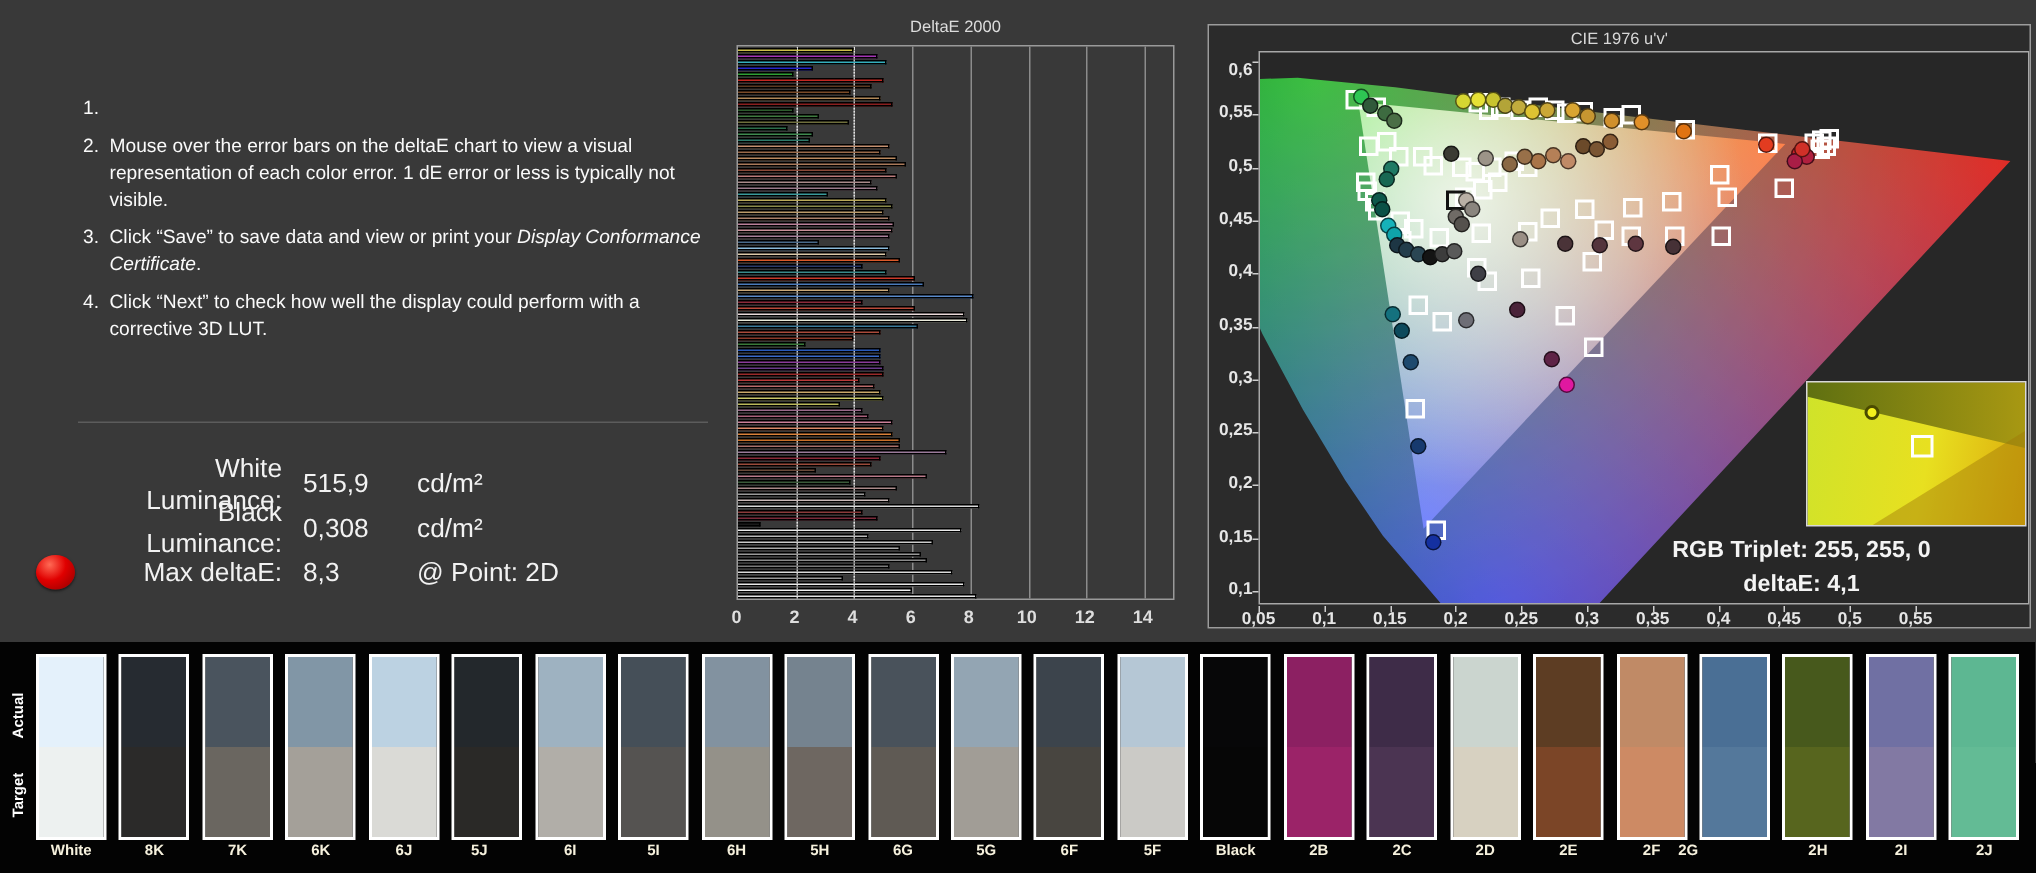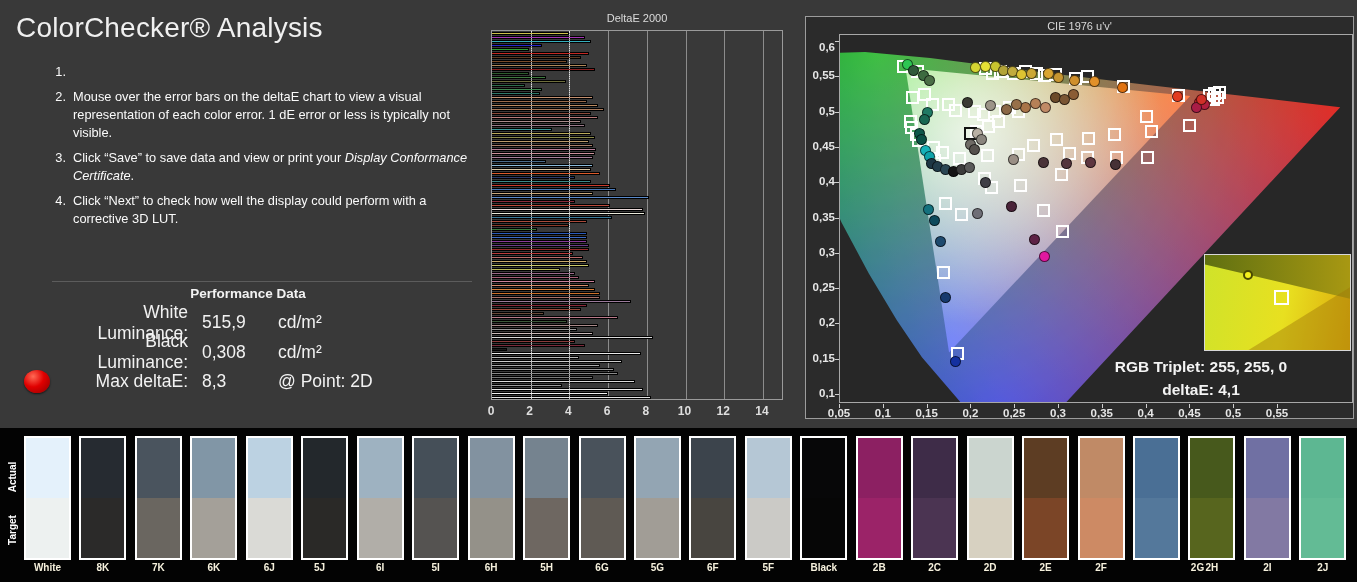--- a/index.html
+++ b/index.html
@@ -74,40 +74,38 @@
   .swatch{position:absolute;top:8px;width:47px;height:124px;border:2px solid #fff;}
   .swatch .half{width:100%;height:50%;}
   .swlabel{position:absolute;top:134px;width:47px;text-align:center;font-size:10px;font-weight:700;color:#f6f1dd;}
 </style>
 </head>
 <body>
 
 <div id="screen">
 
   <div id="left-panel">
-    <div id="page-title">ColorChecker® Analysis</div>
     <div id="instructions">
         <div class="item">
           <div class="num">1.</div>
         </div>
         <div class="item">
           <div class="num">2.</div>
           <div class="txt"><span>Mouse over the error bars on the deltaE chart to view a visual representation of each color error. 1 dE error or less is typically not visible.</span><br></div>
         </div>
         <div class="item">
           <div class="num">3.</div>
           <div class="txt"><span>Click “Save” to save data and view or print your </span><em>Display Conformance Certificate</em><span>.</span></div>
         </div>
         <div class="item">
           <div class="num">4.</div>
           <div class="txt"><span>Click “Next” to check how well the display could perform with a corrective 3D LUT.</span></div>
         </div>
       </div>
     <div id="perf-divider"></div>
-    <div id="perf-heading">Performance Data</div>
     <div id="perf-rows">
         <div class="prow">
           <div class="dotcell"></div>
           <div class="plabel">White Luminance:</div>
           <div class="pvalue">515,9</div>
           <div class="punit">cd/m²</div>
         </div>
         <div class="prow">
           <div class="dotcell"></div>
           <div class="plabel">Black Luminance:</div>
@@ -543,21 +541,21 @@
       <div class="swlabel" style="left: 1022.1px;">2E</div>
       <div class="swatch" style="left: 1077.55px;">
         <div class="half" style="background: rgb(192, 138, 102);"></div>
         <div class="half" style="background: rgb(205, 138, 100);"></div>
       </div>
       <div class="swlabel" style="left: 1077.55px;">2F</div>
       <div class="swatch" style="left: 1133px;">
         <div class="half" style="background: rgb(74, 111, 149);"></div>
         <div class="half" style="background: rgb(84, 120, 155);"></div>
       </div>
-      <div class="swlabel" style="left: 1174px;">2G</div>
+      <div class="swlabel" style="left: 1102px;">2G</div>
       <div class="swatch" style="left: 1188.45px;">
         <div class="half" style="background: rgb(71, 89, 28);"></div>
         <div class="half" style="background: rgb(87, 101, 30);"></div>
       </div>
       <div class="swlabel" style="left: 1188.45px;">2H</div>
       <div class="swatch" style="left: 1243.9px;">
         <div class="half" style="background: rgb(112, 112, 163);"></div>
         <div class="half" style="background: rgb(130, 121, 163);"></div>
       </div>
       <div class="swlabel" style="left: 1243.9px;">2I</div>

